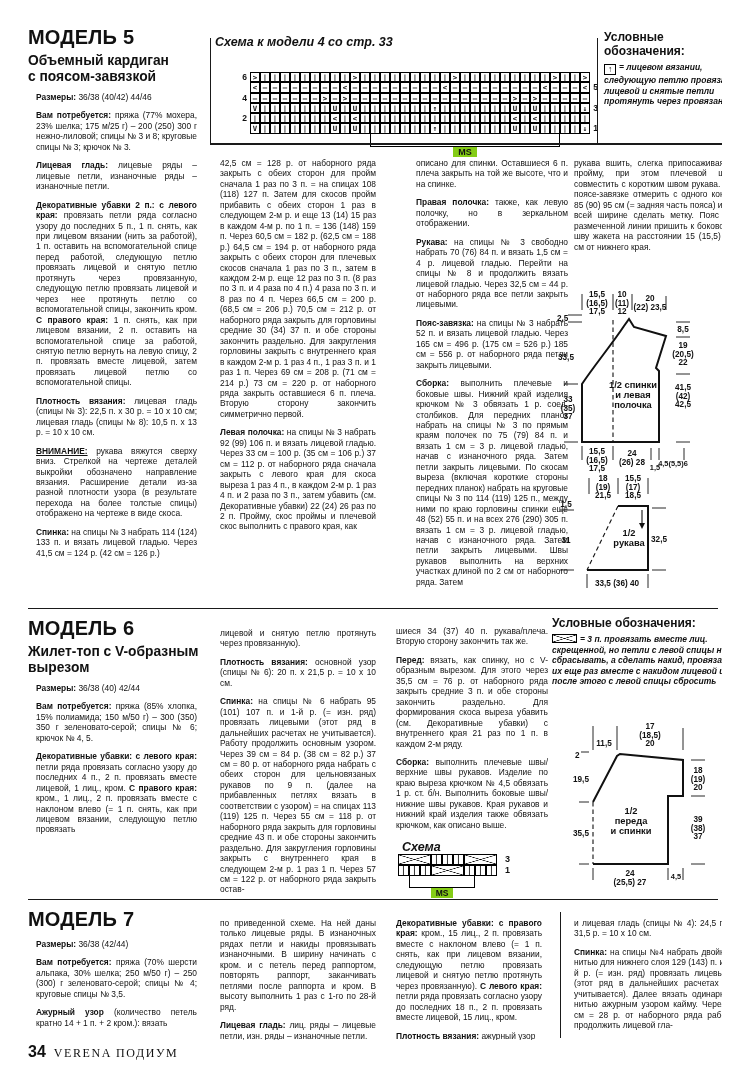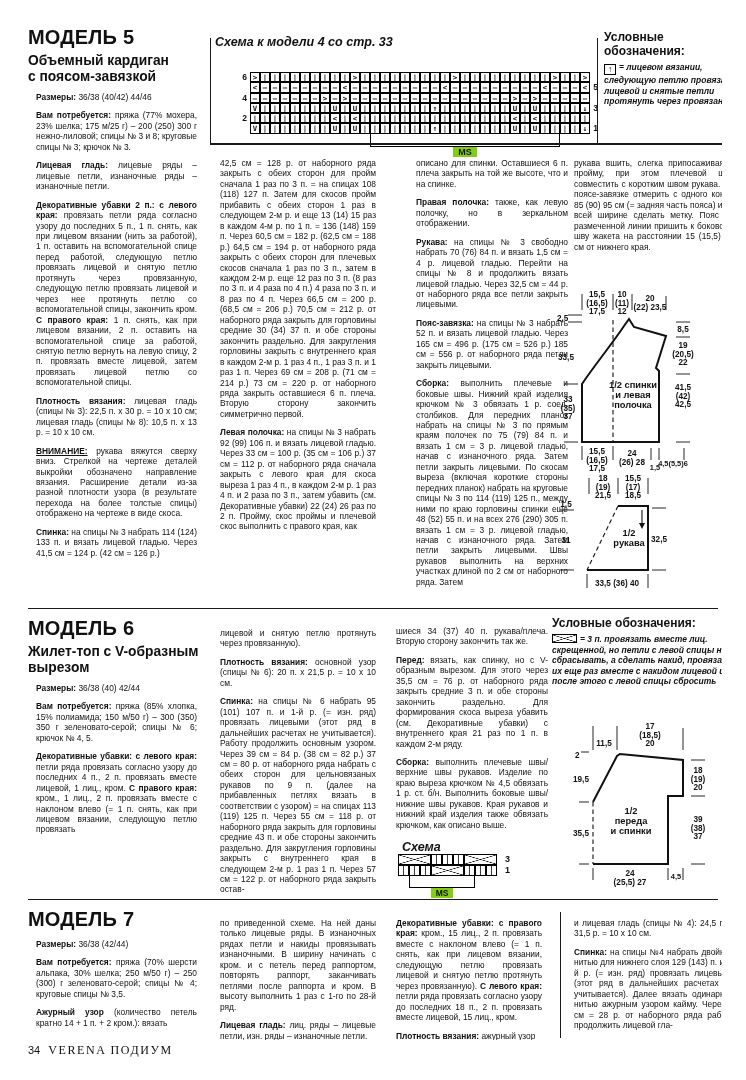--- a/index.html
+++ b/index.html
@@ -34,21 +34,21 @@
   .xw{width:33px;height:11px;border:0.5px solid #000;position:relative;flex:0 0 auto}
   .mnum{width:13px;font-weight:700;font-size:9px;line-height:11px;text-align:right;flex:0 0 auto}
   .ms-bracket6{position:absolute;left:11px;top:22px;width:66px;height:12px;border-left:1.2px solid #000;border-right:1.2px solid #000;border-bottom:1.3px solid #000;text-align:center}
   .ms-bracket6 .ms-label{transform:translateY(6px);font-size:8.5px}
   .hline,.vline{position:absolute;background:#1a1a1a}
   svg.diagram{position:absolute}
   svg text{font-family:"Liberation Sans",sans-serif;font-weight:700;fill:#111;font-size:8.2px}
   svg text.t7{font-size:7.4px}
   svg text.t9{font-size:9.3px}
   .footer{position:absolute;left:28px;top:1043px;display:flex;align-items:baseline;gap:8px}
-  .pgnum{font-weight:400;font-size:11px}
+  .pgnum{font-weight:700;font-size:16px}
   .brand{font-family:"Liberation Serif",serif;font-size:12px;letter-spacing:1.6px}
 </style>
 </head>
 <body>
 
 <div class="page">
 
   <div class="col" style="left:28px;top:26px;width:177px;height:580px">
     <h1 class="model-title">МОДЕЛЬ 5</h1>
     <h2 class="model-sub">Объемный кардиган

